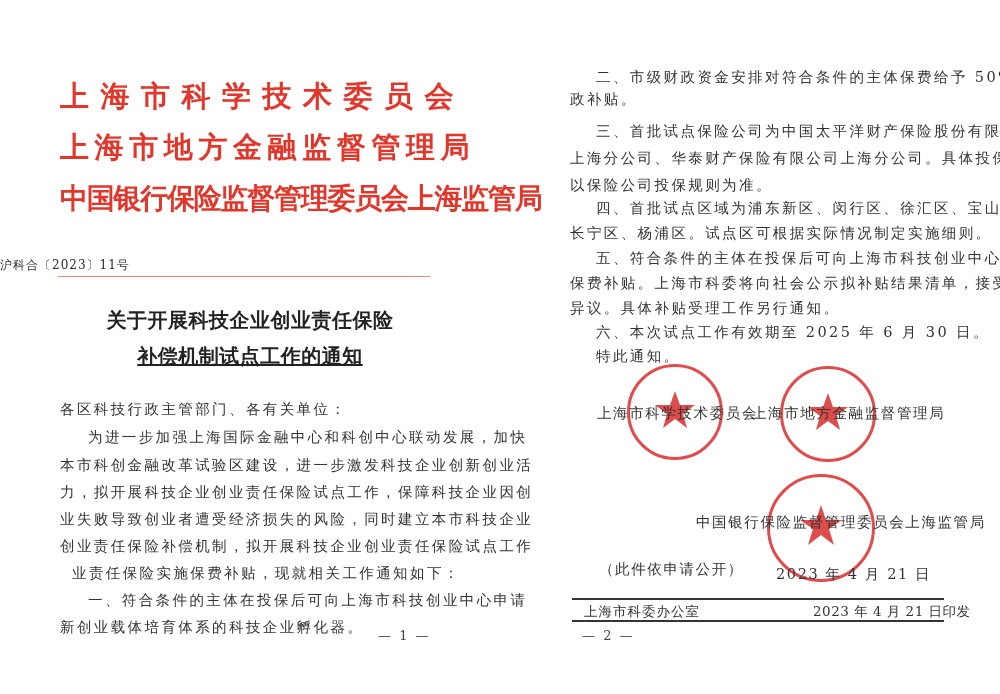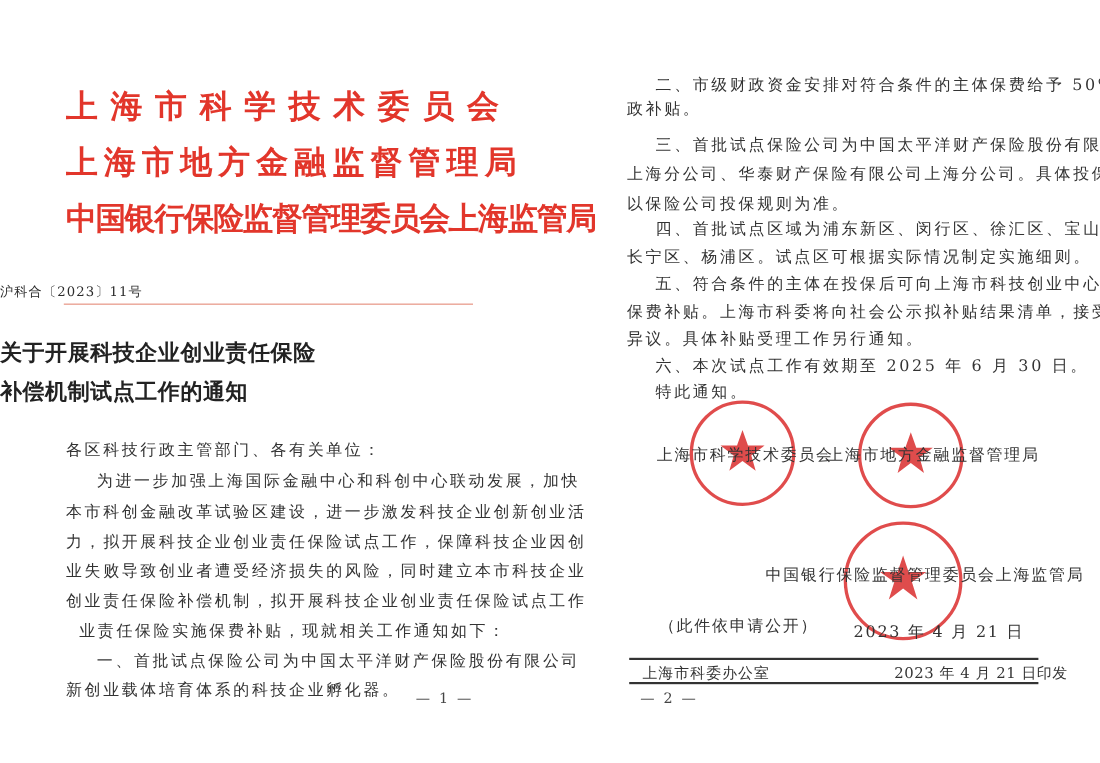--- a/index.html
+++ b/index.html
@@ -14,23 +14,23 @@
 
   
   .hdr { left:60px; color:#e2362b; font-weight:bold; font-family:"DejaVu Sans", sans-serif; }
   .hdr1 { top:77px; font-size:29px; letter-spacing:11.5px; }
   .hdr2 { top:128px; font-size:29px; letter-spacing:5.6px; }
   .hdr3 { top:180px; font-size:28.5px; letter-spacing:-1.2px; transform:scaleX(0.98); transform-origin:left; }
 
   .docno { left:0; width:500px; text-align:left; top:257px; font-size:12px; letter-spacing:1px; }
   .redline { left:58px; top:276px; width:372px; height:1px; background:#e48a78; }
 
-  .title { left:0; width:500px; font-size:20px; font-weight:bold; letter-spacing:0.5px; color:#222; }
+  .title { left:0; width:500px; text-align:center; font-size:20px; font-weight:bold; letter-spacing:0.5px; color:#222; }
   .t1 { top:307px; }
-  .t2 { top:343px; }
+  .t2 { top:343px;text-decoration:underline; }
 
   .body { font-size:14.5px; letter-spacing:2.4px; color:#333; }
   .ln { position:absolute; white-space:nowrap; }
 
   .pageno { font-size:13px; color:#444; letter-spacing:2px; }
 
   
   .stamp { position:absolute; border-radius:50%; border:3px solid rgba(218,45,45,0.85); box-sizing:border-box; }
   .stamp svg { position:absolute; left:0; top:0; }
   .sig { font-size:14.5px; letter-spacing:1.6px; color:#333; }
@@ -52,21 +52,21 @@
   <div class="abs title t2">补偿机制试点工作的通知</div>
 
   <div class="body">
     <div class="ln" style="left:60px;top:400px;">各区科技行政主管部门、各有关单位：</div>
     <div class="ln" style="left:88px;top:428px;">为进一步加强上海国际金融中心和科创中心联动发展，加快</div>
     <div class="ln" style="left:60px;top:456px;">本市科创金融改革试验区建设，进一步激发科技企业创新创业活</div>
     <div class="ln" style="left:60px;top:483px;">力，拟开展科技企业创业责任保险试点工作，保障科技企业因创</div>
     <div class="ln" style="left:60px;top:510px;">业失败导致创业者遭受经济损失的风险，同时建立本市科技企业</div>
     <div class="ln" style="left:60px;top:537px;">创业责任保险补偿机制，拟开展科技企业创业责任保险试点工作</div>
     <div class="ln" style="left:60px;top:564px;margin-left:12px;">业责任保险实施保费补贴，现就相关工作通知如下：</div>
-    <div class="ln" style="left:88px;top:591px;">一、首批试点保险公司为中国太平洋财产保险股份有限公司</div>
+    <div class="ln" style="left:88px;top:591px;">一、符合条件的主体在投保后可向上海市科技创业中心申请</div>
     <div class="ln" style="left:60px;top:618px;">新创业载体培育体系的科技企业孵化器。</div>
   </div>
 
   <div class="abs pageno" style="left:378px;top:628px;">— 1 —</div>
 </div>
 
 <div class="page" id="page2">
   <div class="body">
     <div class="ln" style="left:96px;top:68px;">二、市级财政资金安排对符合条件的主体保费给予 50%的财</div>
     <div class="ln" style="left:70px;top:90px;">政补贴。</div>

